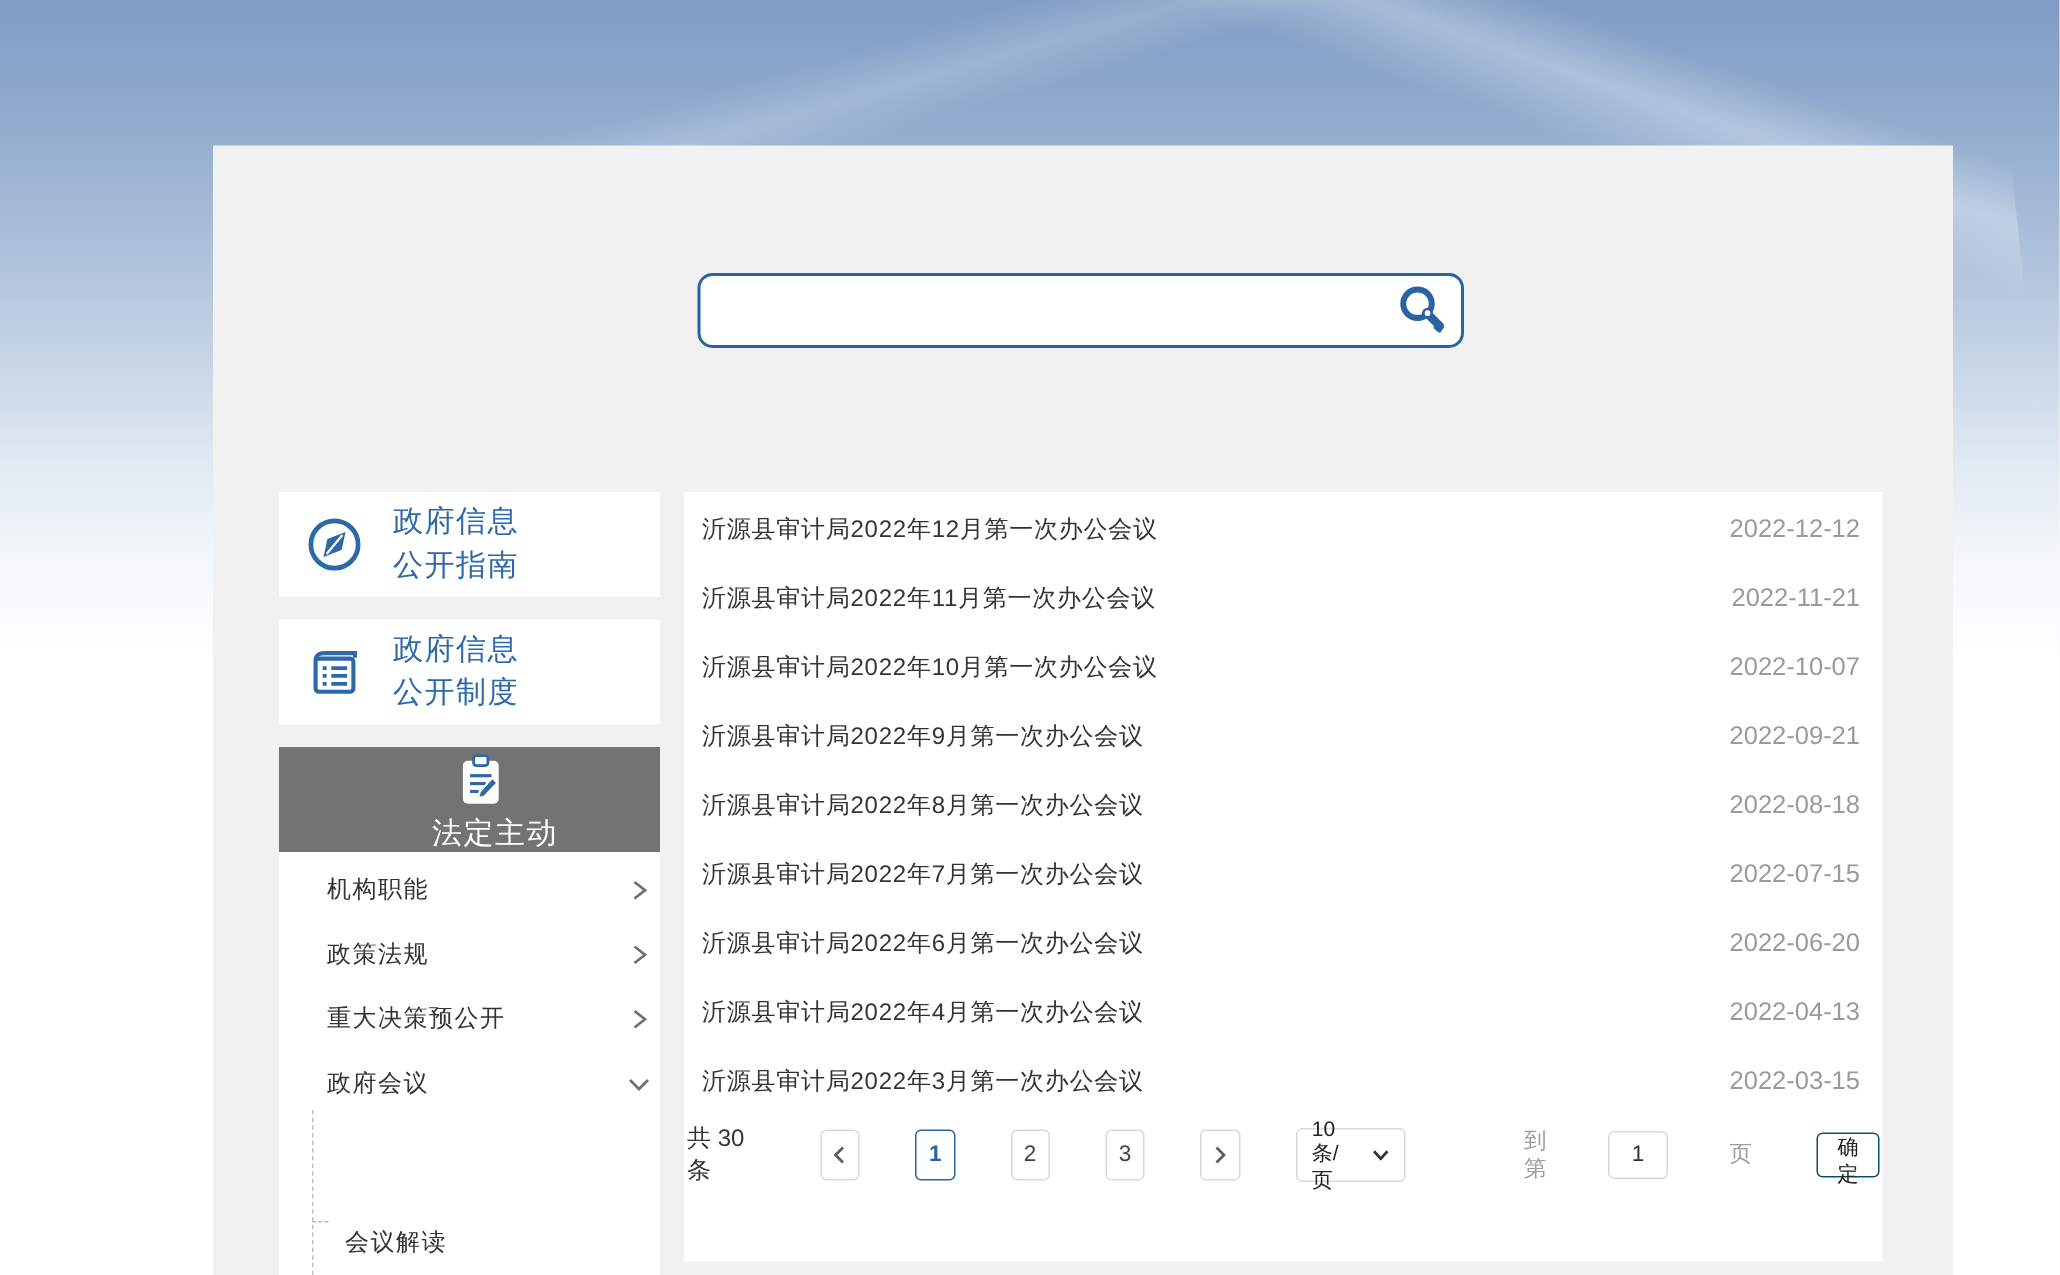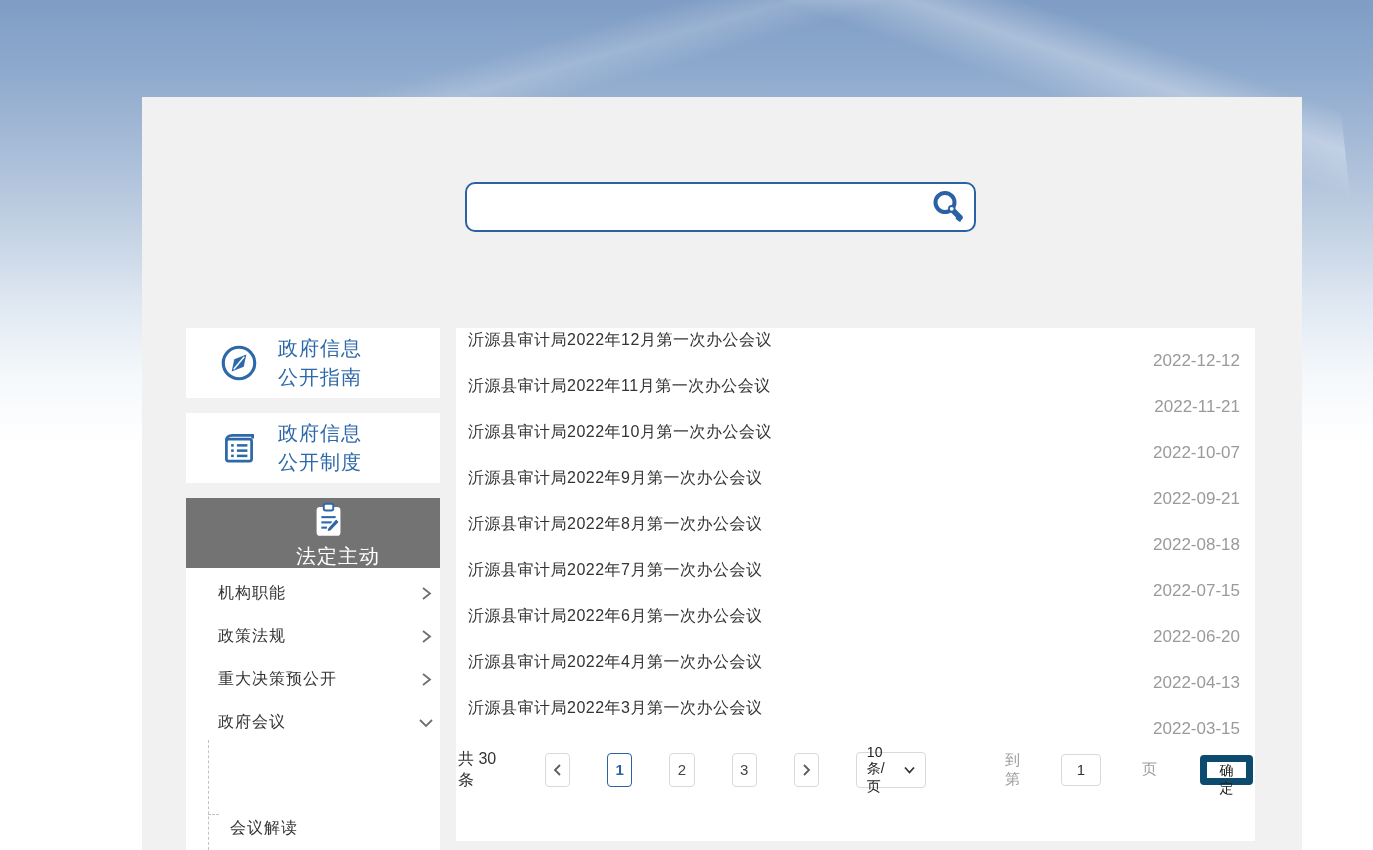--- a/index.html
+++ b/index.html
@@ -38,21 +38,21 @@
     font-size:16px; padding:0 14px; color:#333;
     font-family: "Liberation Sans", "DejaVu Sans", sans-serif;
   }
   .search-btn {
     width:52px; height:100%; border:none; background:transparent; cursor:pointer;
     display:flex; align-items:center; justify-content:center;
   }
   
   .side-card {
     position:absolute; left:186px; width:254px; height:70px;
-    background:#ffffff; display:flex; align-items:center; padding-left:32px;
+    background:#ffffff; display:flex; align-items:center; padding-left:16px;
   }
   .side-card .ic { width:42px; height:44px; flex:0 0 42px; display:flex; align-items:center; justify-content:center; }
   .side-card .lbl { margin-left:18px; font-size:20px; line-height:29px; color:#2d68a8; letter-spacing:1px; }
   .side-card.active { background:#737373;flex-direction:column; }
   .side-card.active .lbl { color:#ffffff; }
   .minus-bar { width:26px; height:4px; background:#ffffff; border-radius:2px; margin-left:auto; margin-right:20px; }
   
   .side-menu {
     position:absolute; left:186px; top:568px; width:254px; height:282px;
     background:#ffffff; padding-top:4px;
@@ -81,21 +81,21 @@
     position:absolute; left:44px; top:243px; width:200px; height:34px;
     display:flex; align-items:center; cursor:pointer;
   }
   .submenu-item .s-lbl { font-size:16px; color:#333333; letter-spacing:1px; }
   
   .list-panel {
     position:absolute; left:456px; top:328px; width:799px; height:513px;
     background:#ffffff; padding-top:2px;
   }
   .list-row {
-    height:46px; display:flex; padding:0 15px 0 12px; cursor:pointer;flex-direction:column;
+    height:46px; display:flex; align-items:center; padding:0 15px 0 12px; cursor:pointer;
   }
   .list-row .t { font-size:16px; color:#333333; letter-spacing:0.5px; }
   .list-row .d { margin-left:auto; font-size:17px; color:#9a9a9a; }
   
   .pager {
     height:51px; display:flex; align-items:center; padding:0 2px;gap:31px;
   }
   .pager .total { font-size:16px; color:#333333; margin-right:16px; }
   .pg-btn {
     width:36px; height:34px; background:#fff; border:1px solid #d9d9d9; border-radius:4px;
@@ -110,21 +110,21 @@
   .page-size .ps-lbl { font-size:14px; color:#222; }
   .goto-lbl { font-size:15px; color:#9c9c9c;text-align:right; }
   .goto-lbl.first { margin-left:42px; }
   .goto-input {
     width:40px; height:32px; border:1px solid #d9d9d9; border-radius:4px; background:#fff;
     text-align:center; font-size:15px; color:#333; margin:0 10px; outline:none;
     font-family: "Liberation Sans", "DejaVu Sans", sans-serif;
   }
   .confirm-btn {
     margin-left:12px; height:30px; padding:0 10px; background:#fff;
-    border:7px solid #0c4a6e; border-radius:4px; font-size:14px; color:#222; cursor:pointer;
+    border:1px solid #0c4a6e; border-radius:4px; font-size:14px; color:#222; cursor:pointer;
     font-family: "Liberation Sans", "DejaVu Sans", sans-serif;
   }
 </style>
 </head>
 <body>
 
 <div class="streak s1"></div>
 <div class="streak s2"></div>
 
 <div class="content-panel"></div>

